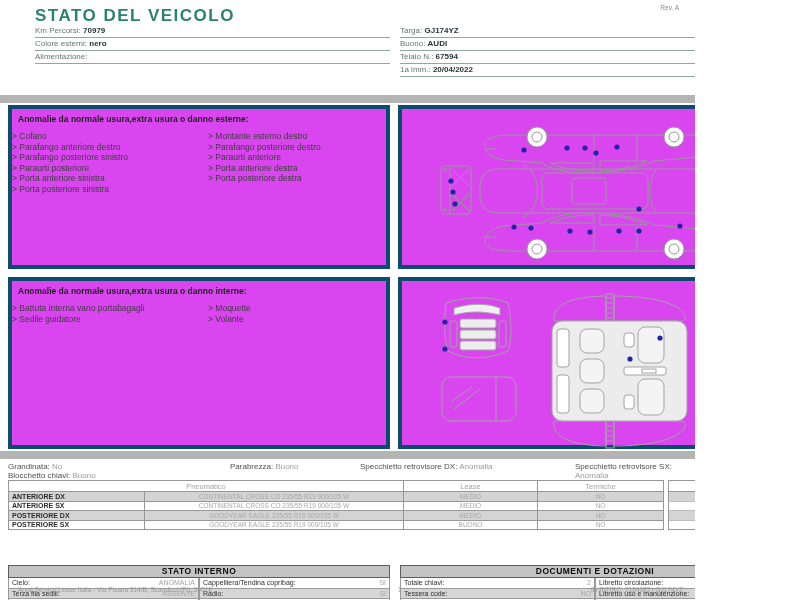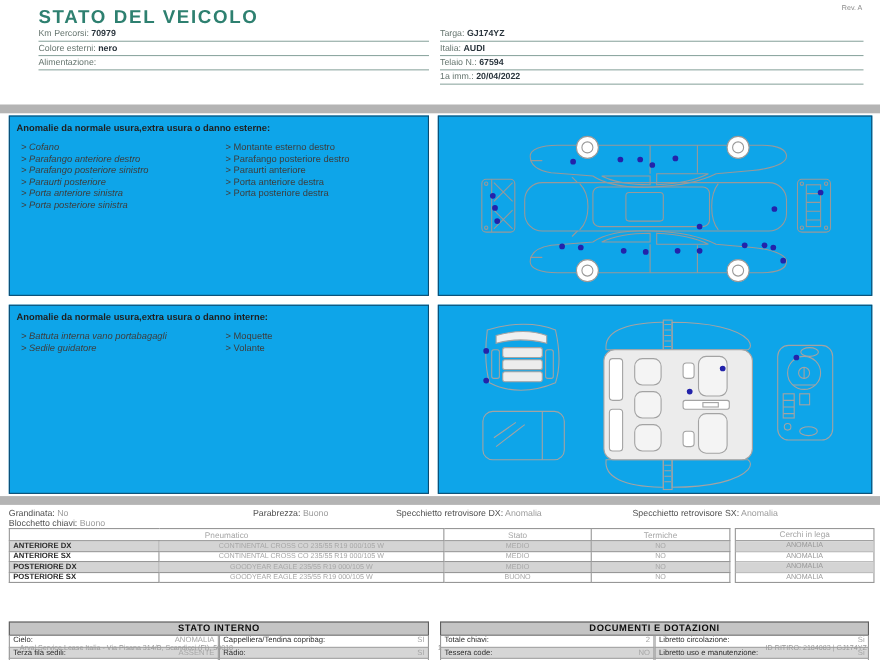--- a/index.html
+++ b/index.html
@@ -1,34 +1,34 @@
 <!DOCTYPE html>
 <html><head>
 <meta charset="utf-8">
 <style>
   html,body{margin:0;padding:0;background:#fff;}
-  .page{position:relative;width:800px;height:600px;background:#fff;overflow:hidden;
+  .page{position:relative;width:695px;height:600px;background:#fff;overflow:hidden;
         font-family:"Liberation Sans",sans-serif;}
   
   .title{position:absolute;left:35px;top:6px;font-size:17px;font-weight:bold;
          color:#2e8070;letter-spacing:1.5px;}
   .rev{position:absolute;right:16px;top:4px;font-size:6.5px;color:#8a8a8a;}
   .info-col{position:absolute;top:25px;}
   .info-col.l{left:35px;width:355px;}
   .info-col.r{left:400px;width:385px;}
   .kv{border-bottom:1px solid #8fa8a2;font-size:8px;line-height:10px;color:#66756f;
       padding:1px 0 1px 0;min-height:10px;}
   .kv b{color:#29343c;}
   
   .gbar{position:absolute;left:0;width:800px;height:8px;background:#b4b4b4;}
   
-  .box{position:absolute;border:1px solid #0c4a6e;background:#0ea5e9;box-sizing:border-box;}
+  .box{position:absolute;border:4px solid #0c4a6e;background:#d946ef;box-sizing:border-box;}
   .abox-title{font-size:8.5px;font-weight:bold;color:#1f1f1f;padding:5px 0 0 6px;}
   .alist{position:absolute;top:22px;font-size:8.5px;color:#3d3d3d;line-height:10.5px;}
-  .alist.c1{left:10px;width:178px;font-style:italic;}
+  .alist.c1{left:0;width:178px;}
   .alist.c2{left:196px;width:178px;}
   .alist div::before{content:"> ";}
   
   .cond{position:absolute;font-size:8px;color:#4f4f4f;line-height:9px;}
   .cond .val{color:#9b9b9b;}
   
   table.tires{position:absolute;left:8px;top:480px;border-collapse:collapse;table-layout:fixed;}
   table.tires td{border:1px solid #979797;font-size:6.5px;text-align:center;color:#a8a8a8;
       height:8.5px;padding:0;overflow:hidden;white-space:nowrap;}
   table.tires tr.hd td{font-size:7.5px;color:#a6a6a6;height:10px;}
@@ -72,21 +72,21 @@
   <div class="rev">Rev. A</div>
 
   <div class="info-col l">
     <div class="kv"><span>Km Percorsi:</span>&nbsp;<b>70979</b></div>
     <div class="kv"><span>Colore esterni:</span>&nbsp;<b>nero</b></div>
     <div class="kv"><span>Alimentazione:</span>&nbsp;<b></b></div>
   </div>
 
   <div class="info-col r">
     <div class="kv"><span>Targa:</span>&nbsp;<b>GJ174YZ</b></div>
-    <div class="kv"><span>Italia:</span>&nbsp;<b>AUDI</b></div>
+    <div class="kv"><span>Buono:</span>&nbsp;<b>AUDI</b></div>
     <div class="kv"><span>Telaio N.:</span>&nbsp;<b>67594</b></div>
     <div class="kv"><span>1a imm.:</span>&nbsp;<b>20/04/2022</b></div>
   </div>
 
   <div class="gbar" style="top:95px;"></div>
 
   <div class="box" style="left:8px;top:105px;width:382px;height:164px;">
     <div class="abox-title">Anomalie da normale usura,extra usura o danno esterne:</div>
     <div class="alist c1">
       <div>Cofano</div>
@@ -253,21 +253,21 @@
   <div class="cond" style="left:8px;top:462px;"><span>Grandinata:</span> <span class="val">No</span></div>
   <div class="cond" style="left:8px;top:471px;"><span>Blocchetto chiavi:</span> <span class="val">Buono</span></div>
   <div class="cond" style="left:230px;top:462px;"><span>Parabrezza:</span> <span class="val">Buono</span></div>
   <div class="cond" style="left:360px;top:462px;"><span>Specchietto retrovisore DX:</span> <span class="val">Anomalia</span></div>
   <div class="cond" style="left:575px;top:462px;"><span>Specchietto retrovisore SX:</span> <span class="val">Anomalia</span></div>
 
   <table class="tires">
     <tbody>
         <tr class="hd">
       <td colspan="2" style="width:394px;">Pneumatico</td>
-      <td style="width:133px;">Stato</td>
+      <td style="width:133px;">Lease</td>
       <td style="width:125px;">Termiche</td>
     </tr>
     <tr class="alt">
       <td class="pos" style="width:132px;">ANTERIORE DX</td>
       <td>CONTINENTAL CROSS CO 235/55 R19 000/105 W</td>
       <td>MEDIO</td>
       <td>NO</td>
     </tr>
     <tr>
       <td class="pos">ANTERIORE SX</td>

